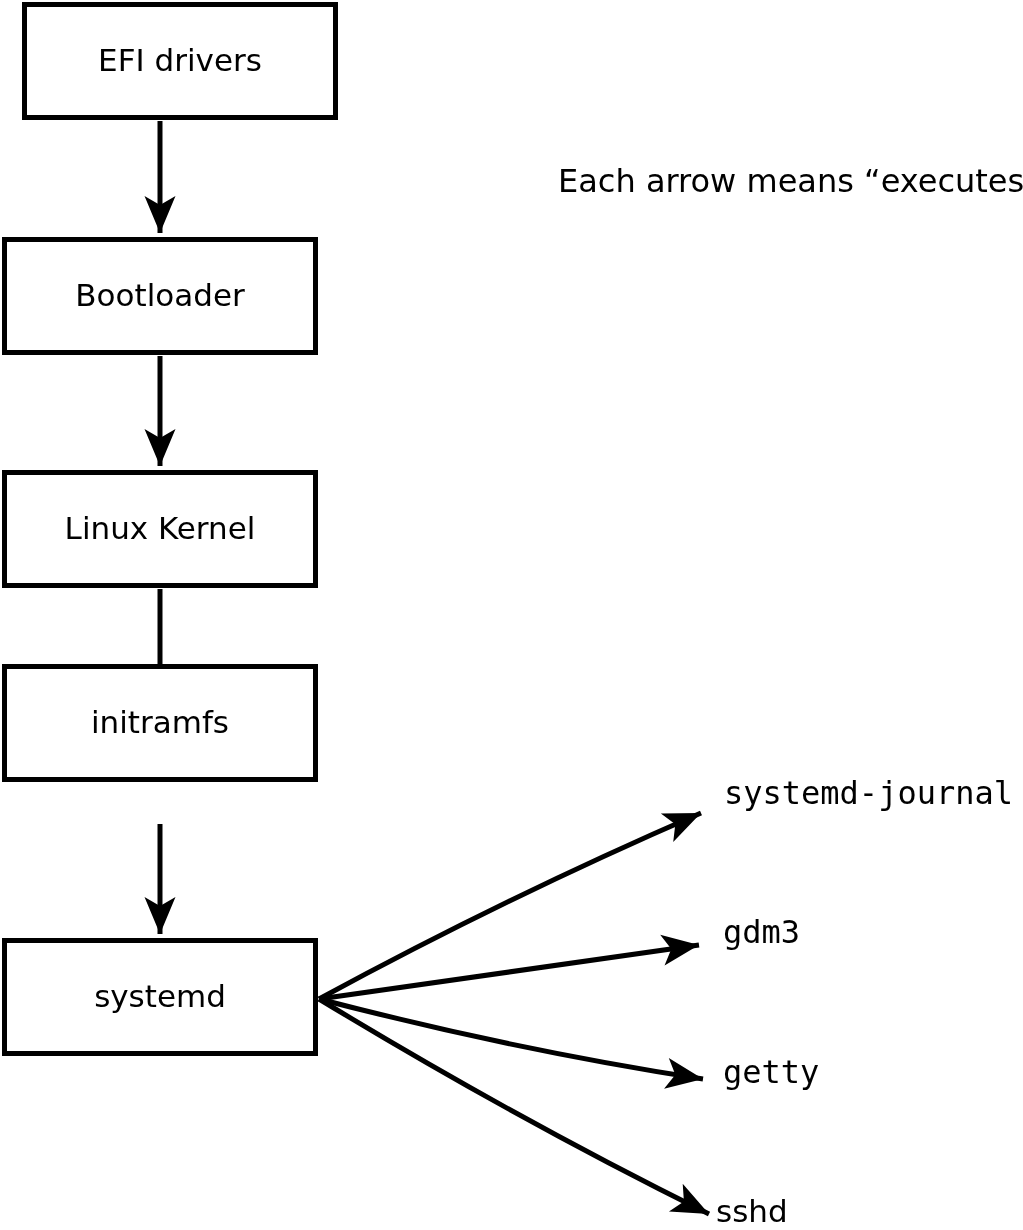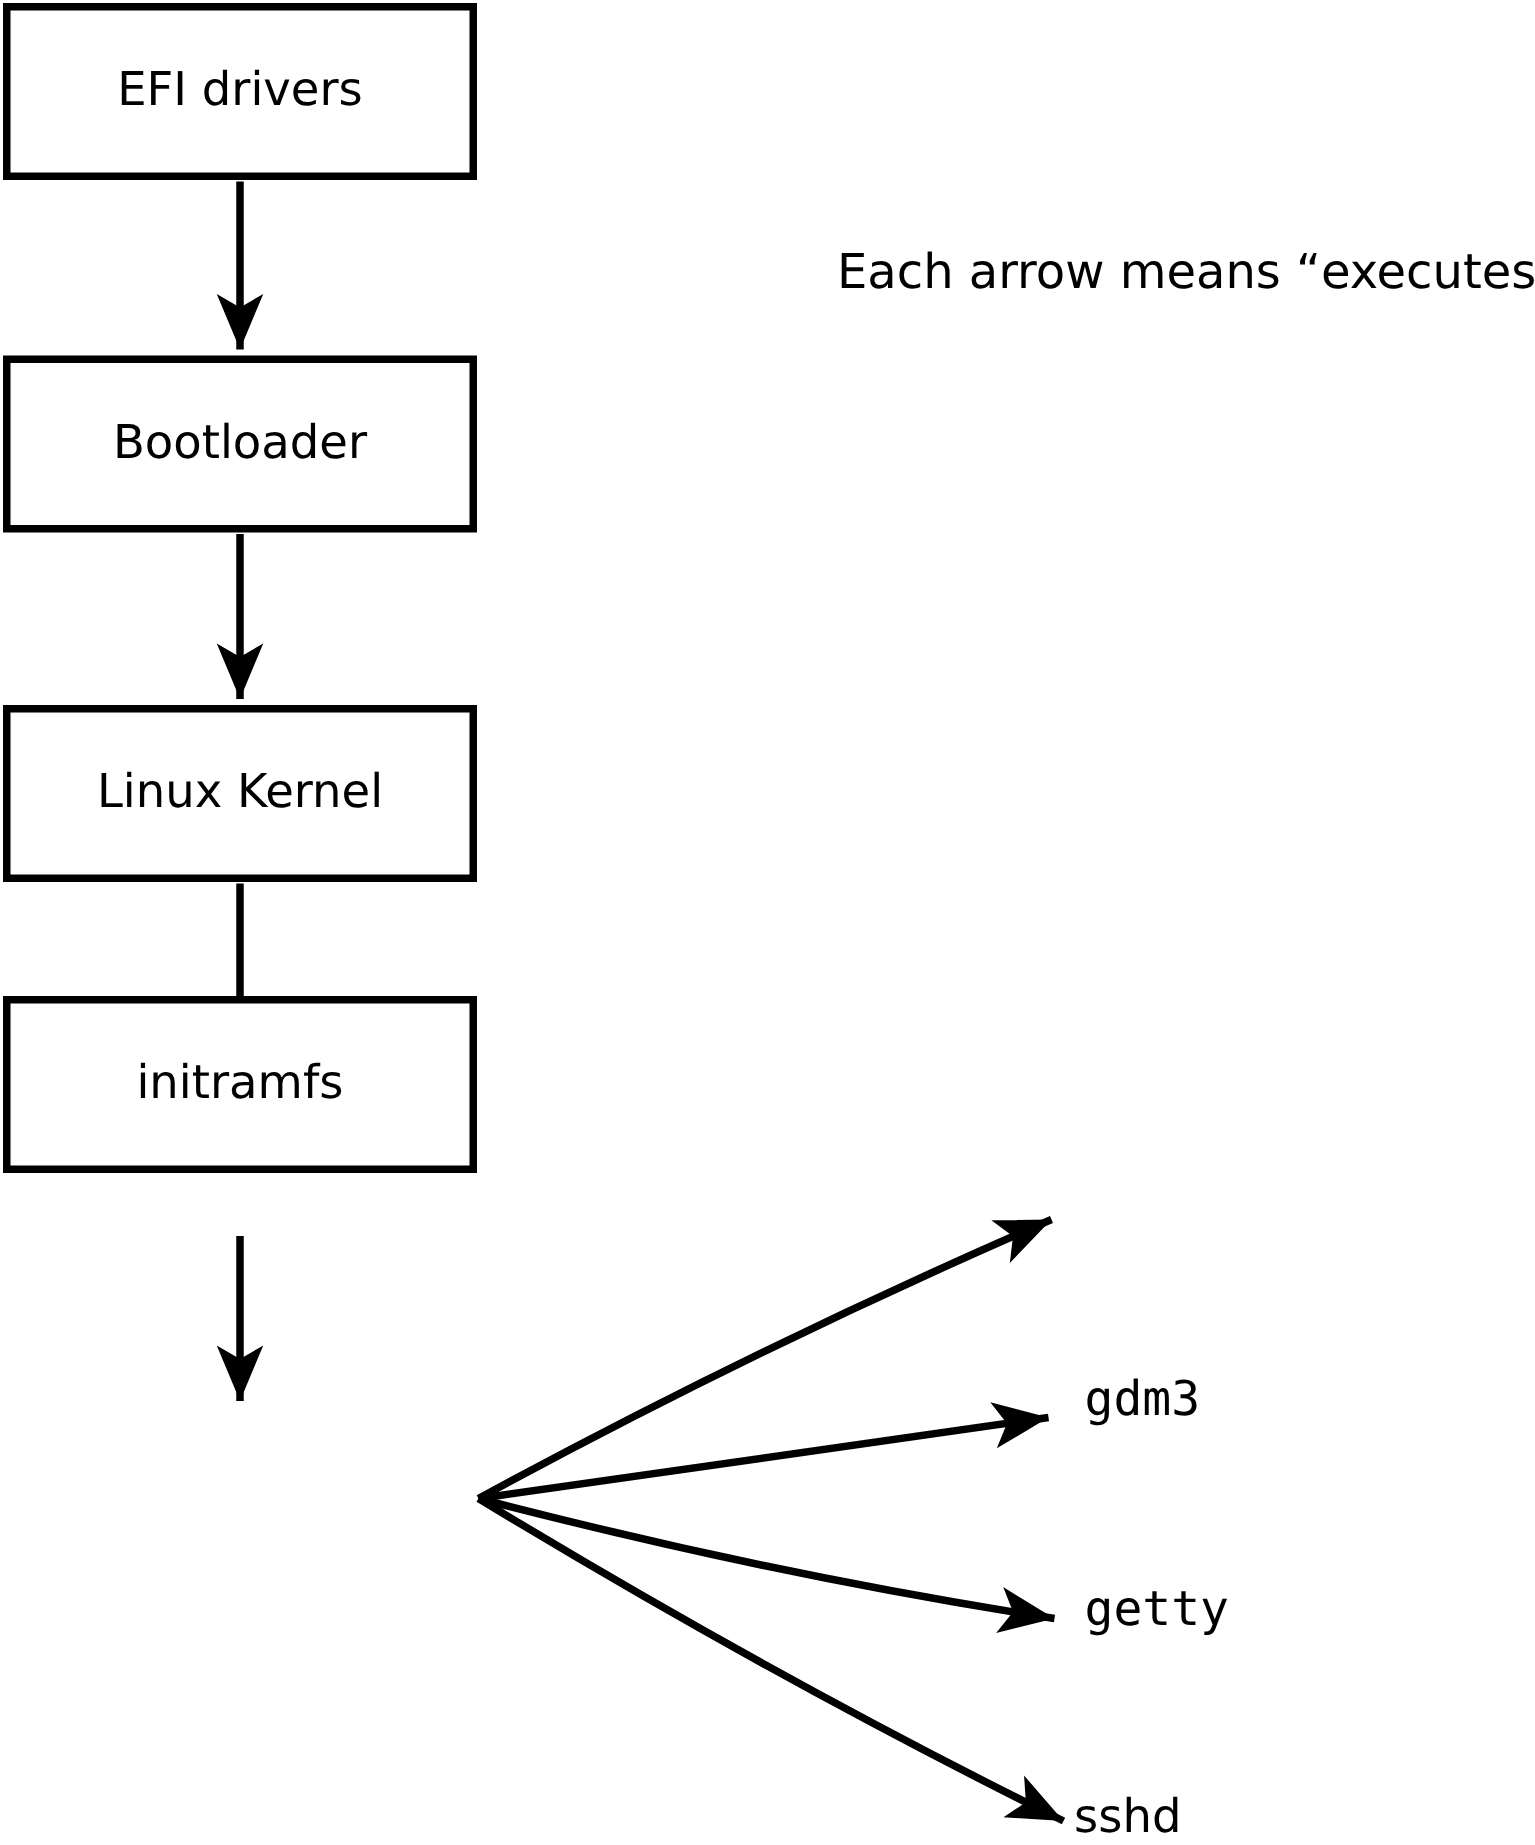--- a/index.html
+++ b/index.html
@@ -33,21 +33,21 @@
     background: #ffffff;
     display: flex;
     align-items: center;
     justify-content: center;
   }
   .flow-box .box-label {
     font-size: 31px;
     line-height: 1.2;
     white-space: nowrap;
   }
-  .box-efi       { top: 2px; }
+  .box-efi       { top: 2px; margin-left: 20px; }
   .box-boot      { top: 237px; }
   .box-kernel    { top: 470px; }
   .box-initramfs { top: 664px; }
   .box-systemd   { top: 938px; }
 
   .annotation {
     position: absolute;
     left: 558px;
     top: 181px;
     transform: translateY(-50%);
@@ -100,20 +100,24 @@
   </div>
   <div class="flow-box box-kernel">
     <span class="box-label">Linux Kernel</span>
   </div>
   <div class="flow-box box-boot">
     <span class="box-label">Bootloader</span>
   </div>
   <div class="flow-box box-initramfs">
     <span class="box-label">initramfs</span>
   </div>
+  <div class="flow-box box-systemd">
+    <span class="box-label">systemd</span>
+  </div>
 
   <div class="annotation">Each arrow means “executes”.</div>
 
+  <div class="spawn-label mono label-journal">systemd-journal</div>
   <div class="spawn-label mono label-gdm3">gdm3</div>
   <div class="spawn-label mono label-getty">getty</div>
   <div class="spawn-label sans label-sshd">sshd</div>
 
 </div>
 
 </body></html>

